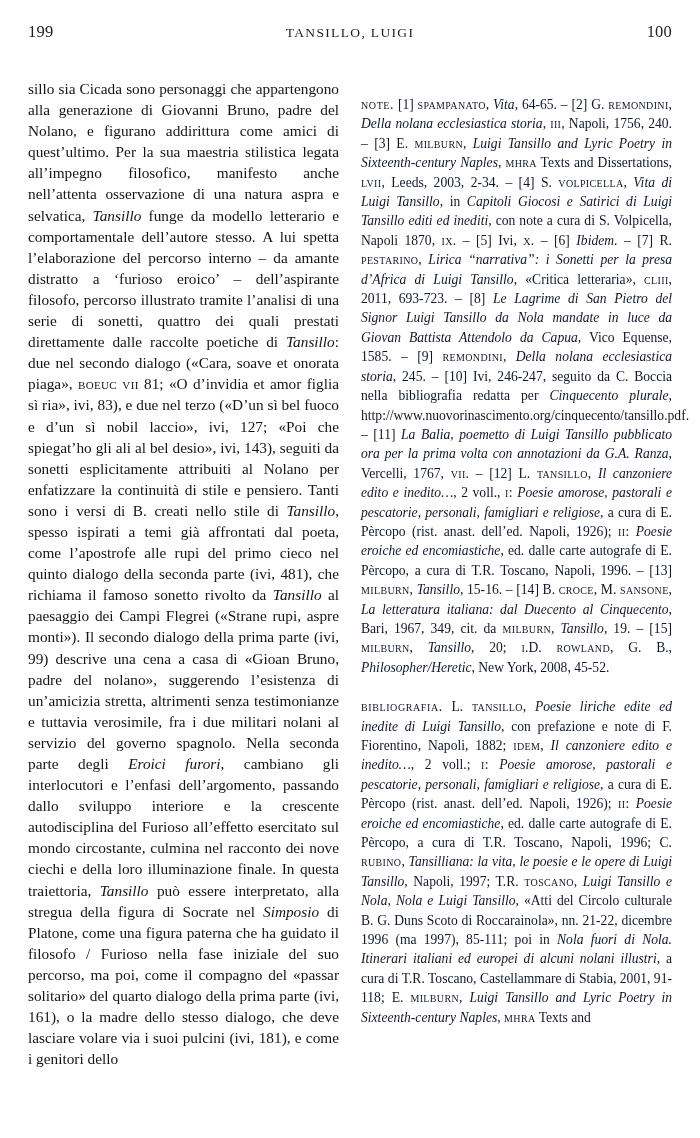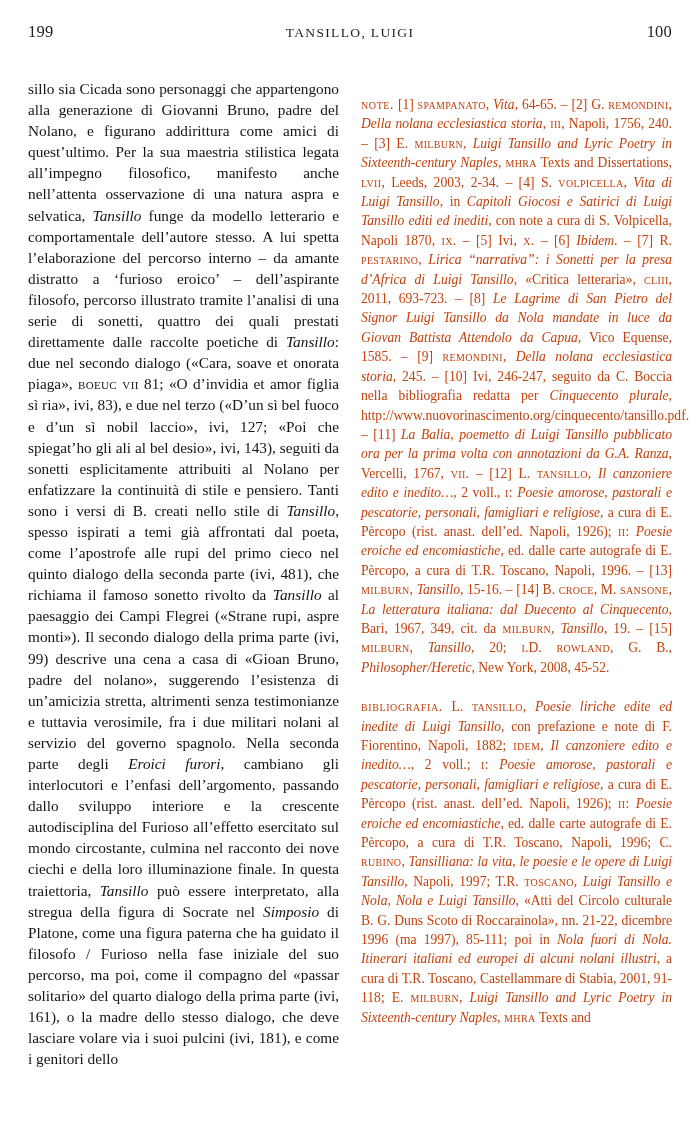--- a/index.html
+++ b/index.html
@@ -74,21 +74,21 @@
     hyphens: manual;
     color: #141414;
     margin: 0;
   }
 
   
   .apparatus {
     font-size: 13.6px;
     line-height: 19.4px;
     text-align: justify;
-    color: #c2410c;
+    color: #0f172a;
     margin: 0;
   }
   .apparatus.notes { margin-top: 17px; }
   .apparatus.biblio { margin-top: 20px; }
 
   .sc {
     font-variant: small-caps;
     text-transform: lowercase;
     letter-spacing: 0.35px;
   }

